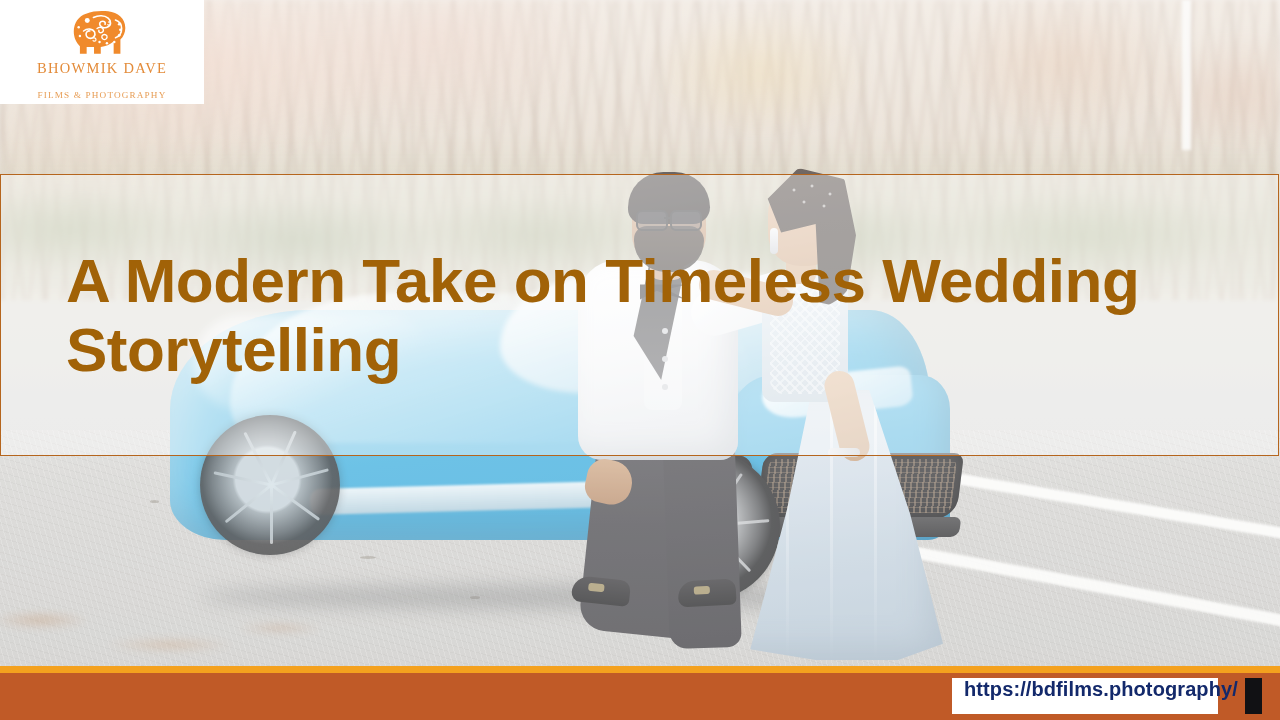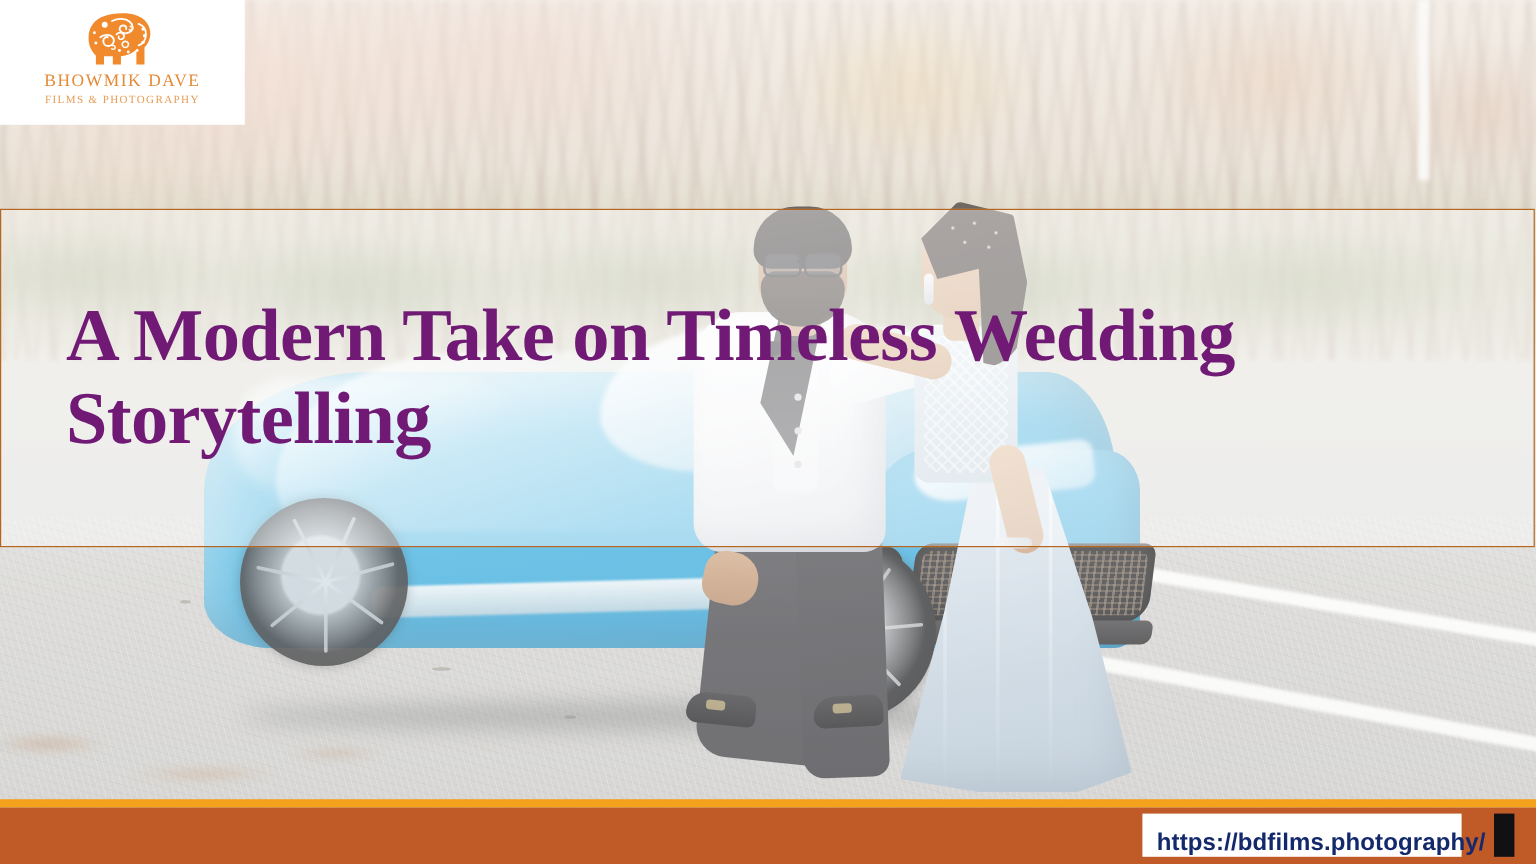--- a/index.html
+++ b/index.html
@@ -187,34 +187,34 @@
   .photo-wash{position:absolute;inset:0;background:rgba(255,255,255,.30);}
   .vignette-top{position:absolute;left:0;top:0;width:1280px;height:180px;background:linear-gradient(180deg,rgba(255,255,255,.35),rgba(255,255,255,0));}
 
   
   .logo-card{position:absolute;left:0;top:0;width:204px;height:104px;background:#ffffff;
     display:flex;flex-direction:column;align-items:center;justify-content:flex-start;padding-top:4px;box-sizing:border-box;}
   .logo-mark{width:74px;height:54px;}
   .logo-name{font-family:"Liberation Serif",serif;color:#E38B39;font-size:14.5px;letter-spacing:1.3px;
     margin-top:2px;white-space:nowrap;}
   .logo-sub{font-family:"Liberation Serif",serif;color:#E79D55;font-size:9.2px;letter-spacing:1.15px;
-    margin-top:1px;white-space:nowrap;}
+    margin-top:13px;white-space:nowrap;}
 
   
   .headline-panel{position:absolute;left:0;top:174px;width:1279px;height:282px;box-sizing:border-box;
     border:1.6px solid #B5651D;background:rgba(255,255,255,.42);
     display:flex;align-items:center;}
-  .headline{margin:0;padding:0 0 0 54px;color:#701a75;font-weight:bold;font-size:62px;line-height:1.12;
-    letter-spacing:-0.5px;max-width:1110px;font-family:Liberation Serif, serif;}
+  .headline{margin:11px;padding:0 0 0 54px;color:#a16207;font-weight:bold;font-size:62px;line-height:1.12;
+    letter-spacing:-0.5px;max-width:1110px;font-family:Liberation Sans, sans-serif;}
 
   
   .footer-rule{position:absolute;left:0;top:666px;width:1280px;height:7px;background:#F4A11E;}
   .footer-bar{position:absolute;left:0;top:673px;width:1280px;height:47px;background:#C05A27;}
   .url-box{position:absolute;left:952px;top:678px;width:266px;height:36px;background:#ffffff;
-    display:flex;align-items:flex-end;box-sizing:border-box;padding-left:12px;}
+    display:flex;align-items:flex-start;box-sizing:border-box;padding-left:12px;}
   .url-text{color:#13296B;font-size:20px;font-weight:bold;white-space:nowrap;letter-spacing:.1px;}
   .url-caret{position:absolute;left:1245px;top:678px;width:17px;height:36px;background:#111114;}
 </style>
 </head>
 <body>
 
 <div id="slide">
 
   <div class="photo">
     <div class="bg-base"></div>

